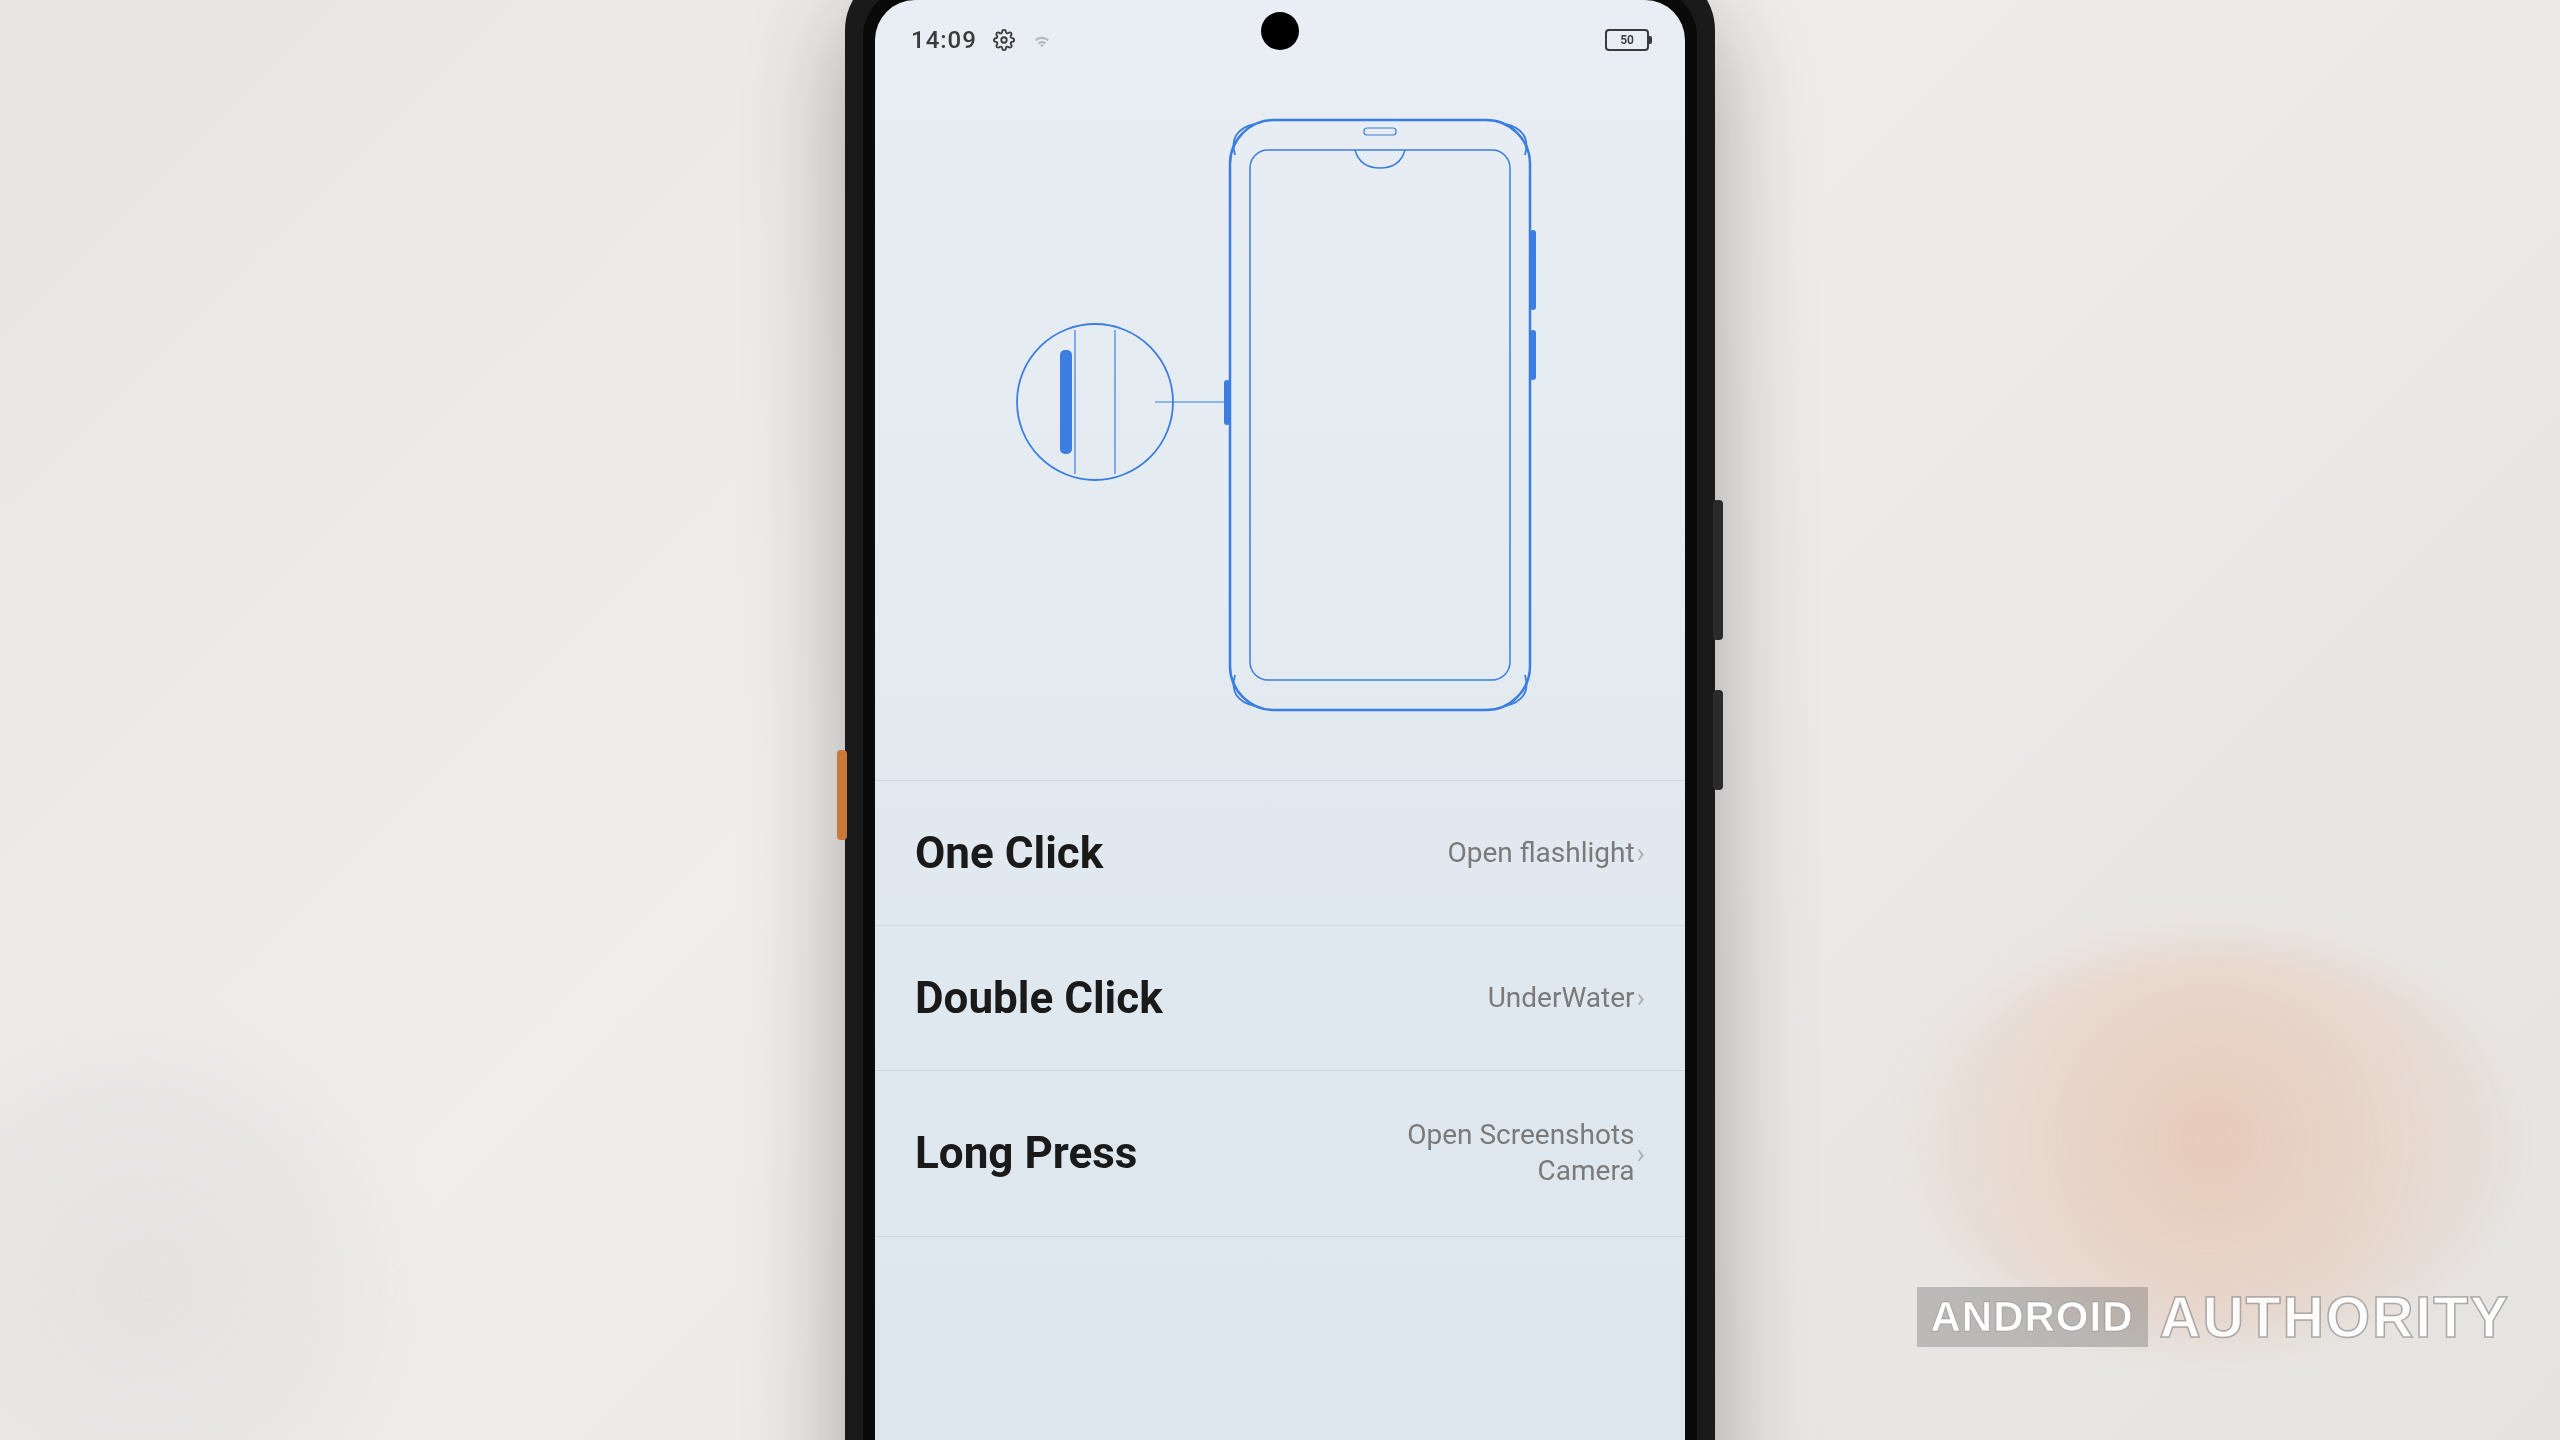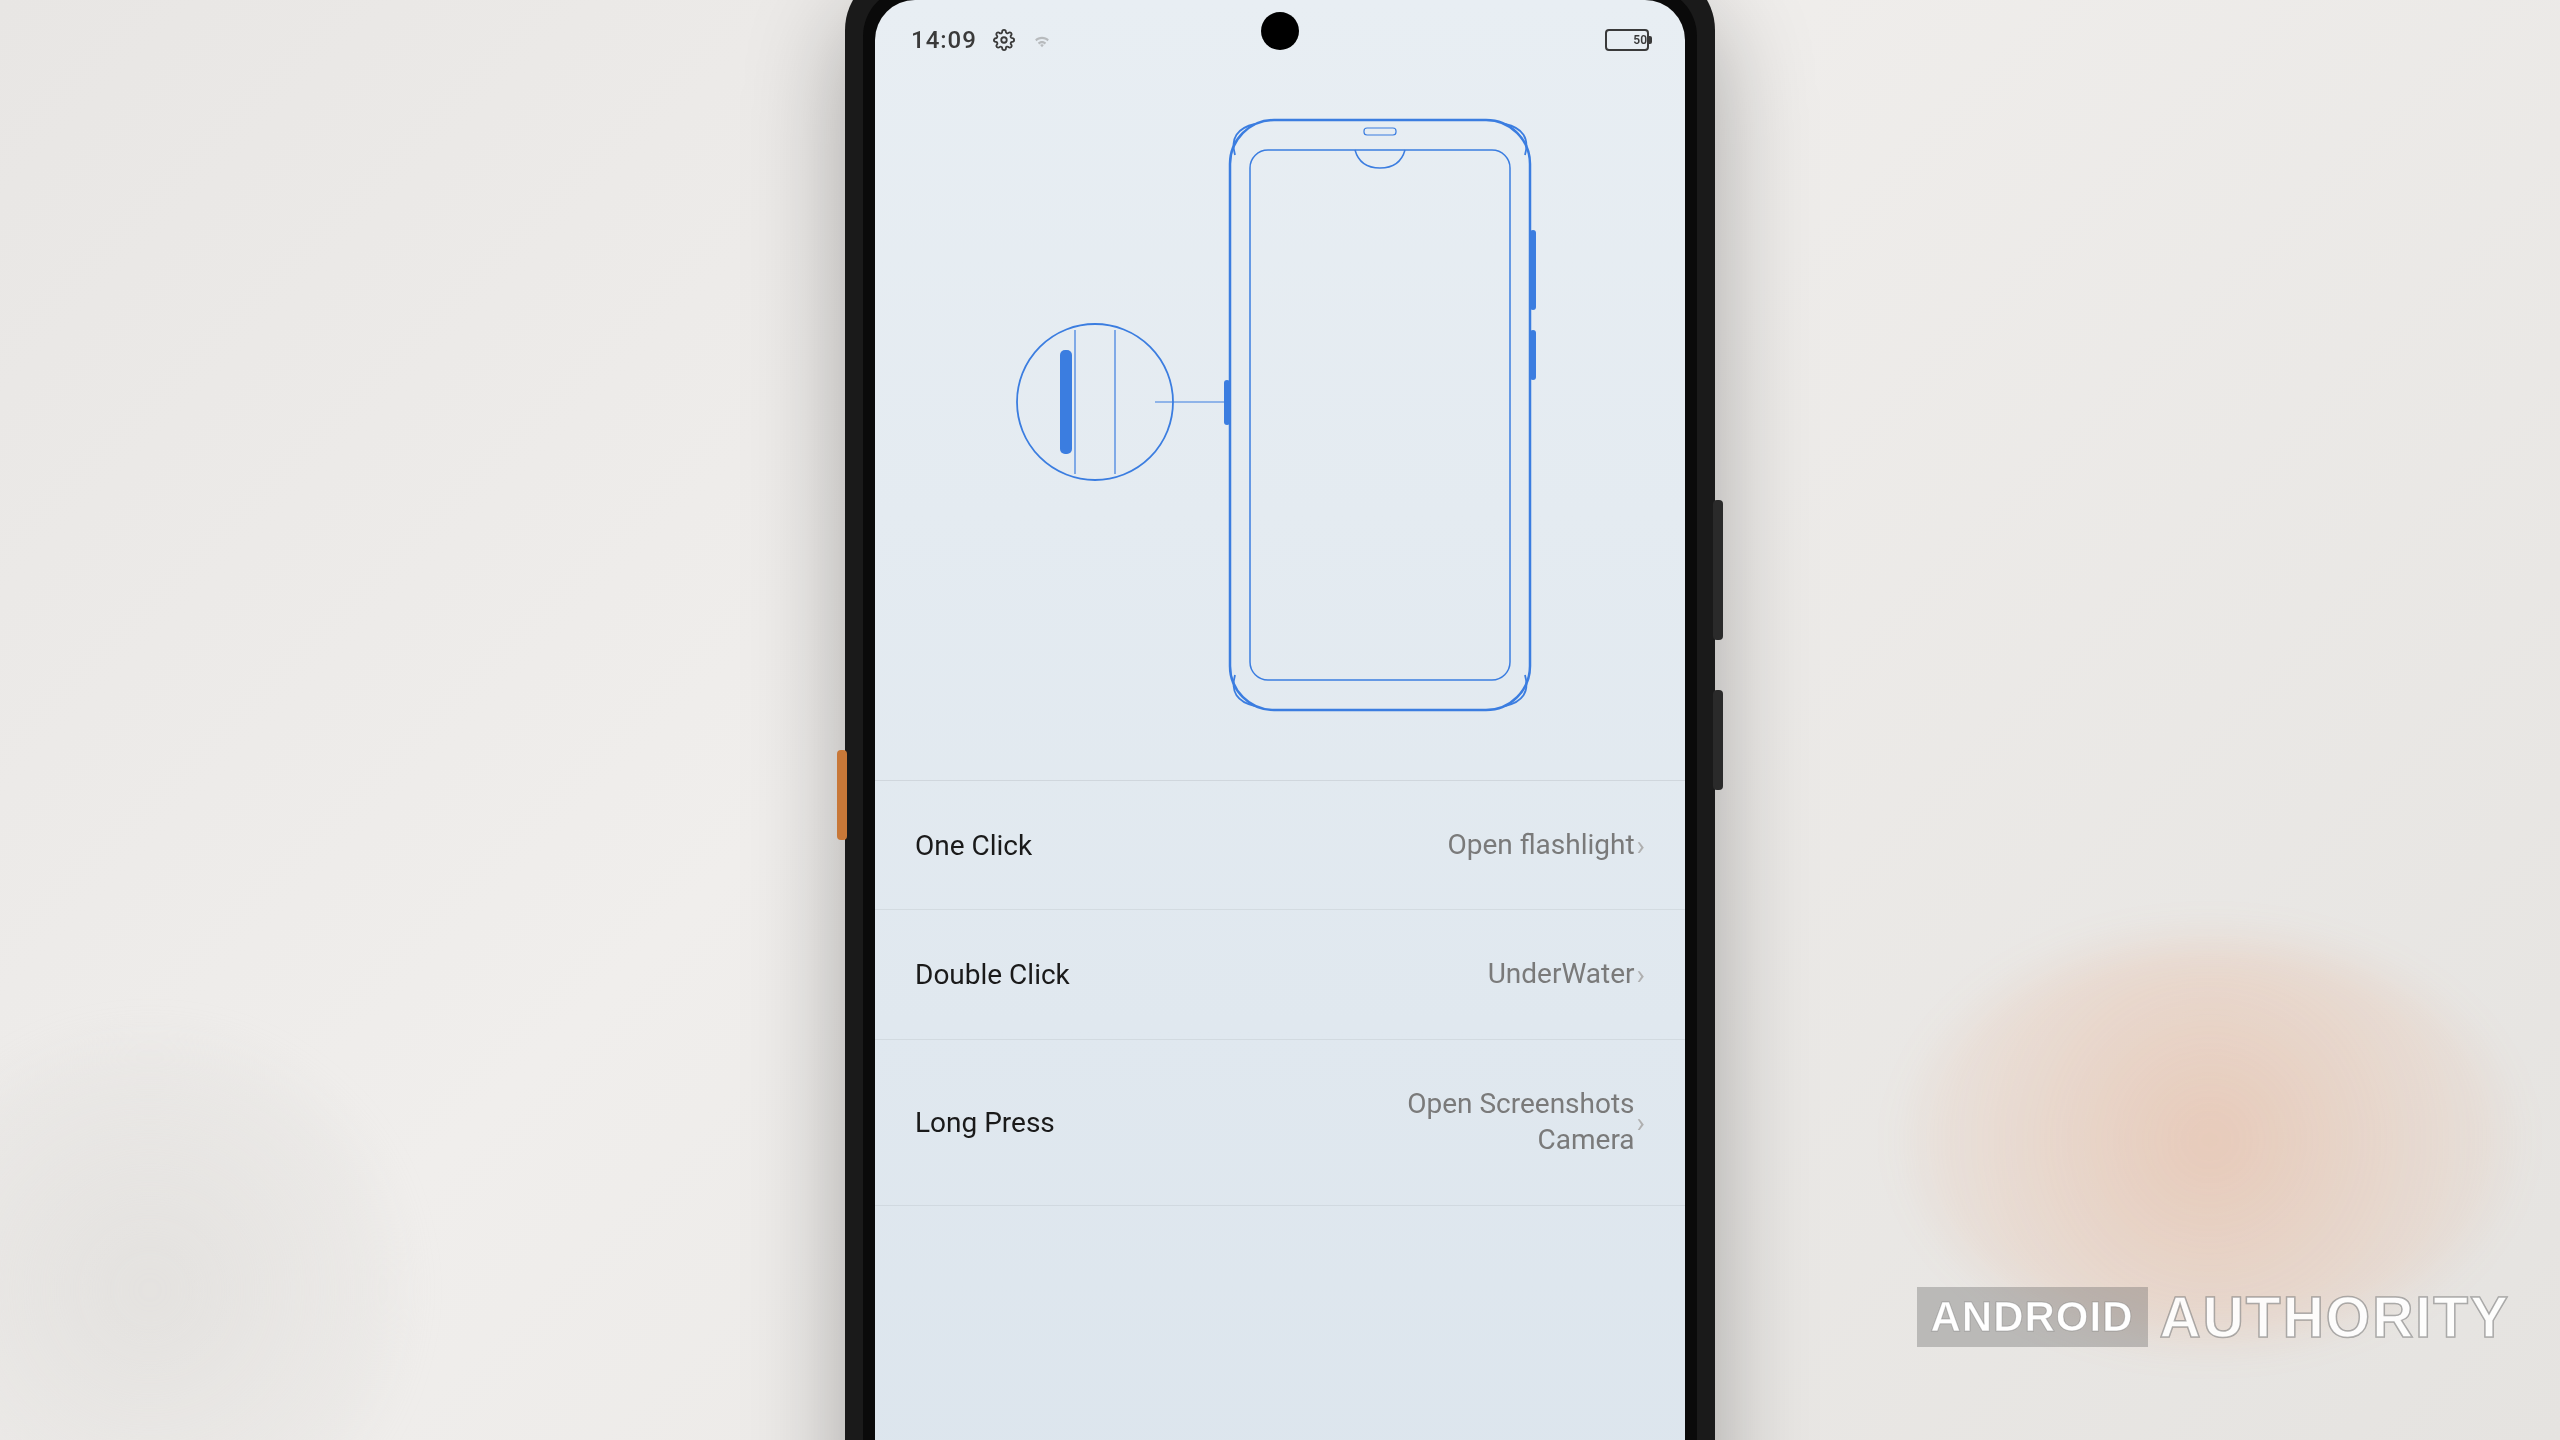--- a/index.html
+++ b/index.html
@@ -125,21 +125,21 @@
     .status-time { font-weight: 500; letter-spacing: 1px; }
     .status-icon { width: 22px; height: 22px; display: flex; align-items: center; justify-content: center; }
     .battery-box {
       width: 44px;
       height: 22px;
       border: 2px solid #3a3a3a;
       border-radius: 4px;
       position: relative;
       display: flex;
       align-items: center;
-      justify-content: flex-end;
+      justify-content: center;
       font-size: 12px;
       font-weight: 600;
     }
     .battery-box::after {
       content: '';
       position: absolute;
       right: -5px;
       top: 5px;
       width: 3px;
       height: 8px;
@@ -183,22 +183,22 @@
     }
     .setting-row {
       display: flex;
       align-items: center;
       justify-content: space-between;
       padding: 46px 40px;
       border-bottom: 1px solid rgba(0,0,0,0.06);
       cursor: pointer;
     }
     .setting-label {
-      font-size: 28px;
-      font-weight: 400;
+      font-size: 44px;
+      font-weight: 700;
       color: #1a1a1a;
     }
     .setting-value-wrap {
       display: flex;
       align-items: center;
       gap: 2px;
     }
     .setting-value {
       font-size: 28px;
       color: #7a7a7a;

